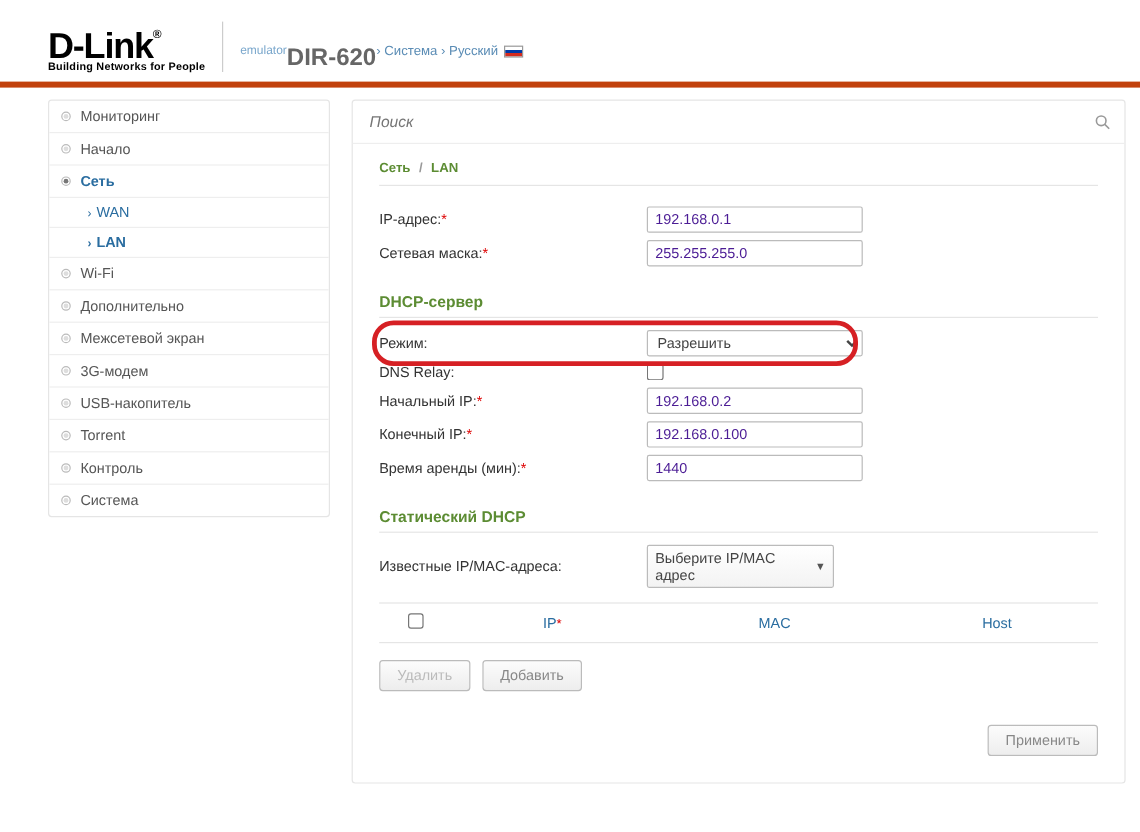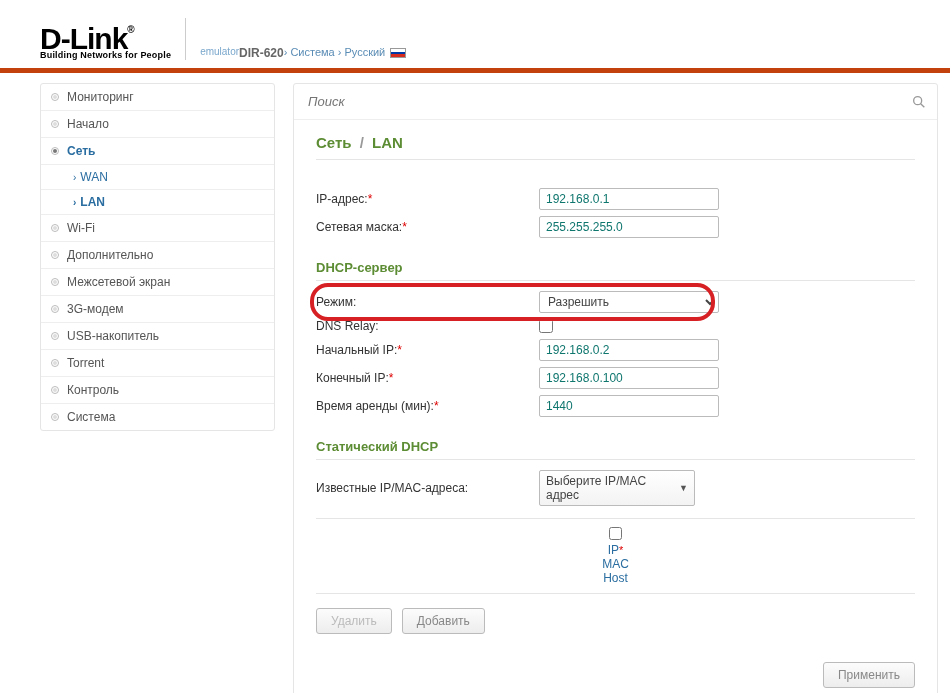--- a/index.html
+++ b/index.html
@@ -5,55 +5,55 @@
 * { box-sizing: border-box; margin: 0; padding: 0; }
 body { font-family: Arial, sans-serif; font-size: 12px; background: #fff; color: #333; width: 950px; }
 .header { display: flex; align-items: flex-end; padding: 18px 0 8px 40px; border-bottom: 5px solid #c2410c; }
 .logo-box { display: flex; flex-direction: column; }
 .logo-main { font-family: Arial Black, Arial, sans-serif; font-size: 30px; font-weight: 900; letter-spacing: -1px; color: #000; line-height: 0.9; }
 .logo-main sup { font-size: 10px; vertical-align: top; }
 .logo-tag { font-size: 9px; font-weight: bold; color: #000; letter-spacing: 0.2px; margin-top: -2px; }
 .vdiv { width: 1px; height: 42px; background: #ccc; margin: 0 14px; }
 .model-box { display: flex; flex-direction: row; }
 .emu { font-size: 10px; color: #7aa7cc; }
-.model { font-size: 12px; font-weight: bold; color: #666; }
+.model { font-size: 20px; font-weight: bold; color: #666; }
 .crumb { font-size: 11px; color: #5a8cb5; }
 .crumb .sep { color: #5a8cb5; margin-right: 3px; }
 .flag { display: inline-block; width: 16px; height: 10px; vertical-align: middle; margin-left: 2px; position: relative; background: linear-gradient(to bottom, #fff 0 33%, #0039a6 33% 66%, #d52b1e 66% 100%); border: 1px solid #999; }
 .main { display: flex; padding: 10px 12px 20px 40px; gap: 18px; align-items: flex-start; }
 .sidebar { width: 235px; background: #fff; border: 1px solid #e5e5e5; border-radius: 3px; overflow: hidden; }
 .side-item { display: flex; align-items: center; padding: 6px 10px; border-bottom: 1px solid #eee; cursor: pointer; font-size: 12px; color: #555; }
 .side-item:last-child { border-bottom: none; }
 .side-item .bullet { width: 8px; height: 8px; display: inline-block; margin-right: 8px; position: relative; }
 .side-item .bullet::before { content: ""; position: absolute; inset: 0; border: 1px solid #bbb; border-radius: 50%; }
 .side-item .bullet::after { content: ""; position: absolute; left: 2px; right: 2px; top: 2px; bottom: 2px; background: #ddd; border-radius: 50%; }
 .side-item.active { color: #2a6da0; font-weight: bold; }
 .side-item.active .bullet::after { background: #777; }
 .side-sub { padding: 5px 10px 5px 32px; border-bottom: 1px solid #eee; color: #2a6da0; font-size: 12px; cursor: pointer; }
 .side-sub.active { font-weight: bold; }
 .side-sub .chev { color: #2a6da0; margin-right: 4px; font-size: 10px; }
 .content { flex: 1; border: 1px solid #e5e5e5; border-radius: 3px; background: #fff; }
 .search-bar { display: flex; align-items: center; padding: 6px 10px; border-bottom: 1px solid #eee; }
 .search-input { flex: 1; border: none; outline: none; font-style: italic; color: #aaa; font-size: 13px; padding: 4px; }
 .search-icon { width: 16px; height: 16px; color: #999; }
 .page-body { padding: 14px 22px 22px 22px; }
-.breadcrumb-title { font-size: 15px; font-weight: bold; color: #5c8c33; padding-bottom: 8px; border-bottom: 1px solid #e5e5e5; margin-bottom: 28px; }
+.breadcrumb-title { font-size: 11px; font-weight: bold; color: #5c8c33; padding-bottom: 8px; border-bottom: 1px solid #e5e5e5; margin-bottom: 17px; }
 .breadcrumb-title .slash { color: #999; margin: 0 4px; }
 .form-row { display: flex; align-items: center; margin-bottom: 6px; gap: 43px; }
 .form-label { width: 180px; font-size: 12px; color: #333; }
 .form-label .ast { color: #d00; }
-.form-input { width: 180px; padding: 3px 6px; border: 1px solid #bbb; border-radius: 2px; font-size: 12px; color: #0f766e; }
+.form-input { width: 180px; padding: 3px 6px; border: 1px solid #bbb; border-radius: 2px; font-size: 12px; color: #4c1d95; }
 .form-select { width: 180px; padding: 2px 4px; border: 1px solid #bbb; border-radius: 2px; font-size: 12px; color: #444; background: #fff; }
 .form-checkbox { width: 14px; height: 14px; }
 .section-head { font-size: 13px; font-weight: bold; color: #5c8c33; margin-top: 22px; padding-bottom: 5px; border-bottom: 1px solid #e5e5e5; margin-bottom: 10px; }
 .highlight-row { position: relative; }
 .highlight-oval { position: absolute; left: -6px; right: 200px; top: -8px; bottom: -8px; border: 4px solid #d62024; border-radius: 18px; pointer-events: none; z-index: 5; }
 .wide-select { width: 156px; padding: 3px 6px; border: 1px solid #bbb; border-radius: 2px; font-size: 12px; color: #444; display: flex; justify-content: space-between; align-items: center; cursor: pointer; background: linear-gradient(#fff,#f3f3f3); }
 .wide-select .tri { font-size: 9px; color: #555; }
-.table-head, .table-row { display: flex; align-items: center; flex-direction: column; }
+.table-head, .table-row { display: flex; align-items: center; }
 .table-head { border-top: 1px solid #e5e5e5; border-bottom: 1px solid #e5e5e5; margin-top: 12px; padding: 8px 0; }
 .th { text-align: center; color: #2a6da0; font-size: 12px; }
 .th-chk { width: 60px; }
 .th-ip { flex: 1; }
 .th-mac { flex: 1.2; }
 .th-host { flex: 1; }
 .ast-blue { color: #d00; font-size: 11px; }
 .btn-row { margin-top: 14px; display: flex; gap: 10px; }
 .btn { padding: 5px 14px; border: 1px solid #bbb; border-radius: 3px; background: linear-gradient(#fcfcfc,#ededed); font-size: 12px; color: #888; cursor: pointer; }
 .btn.disabled { color: #bbb; }

